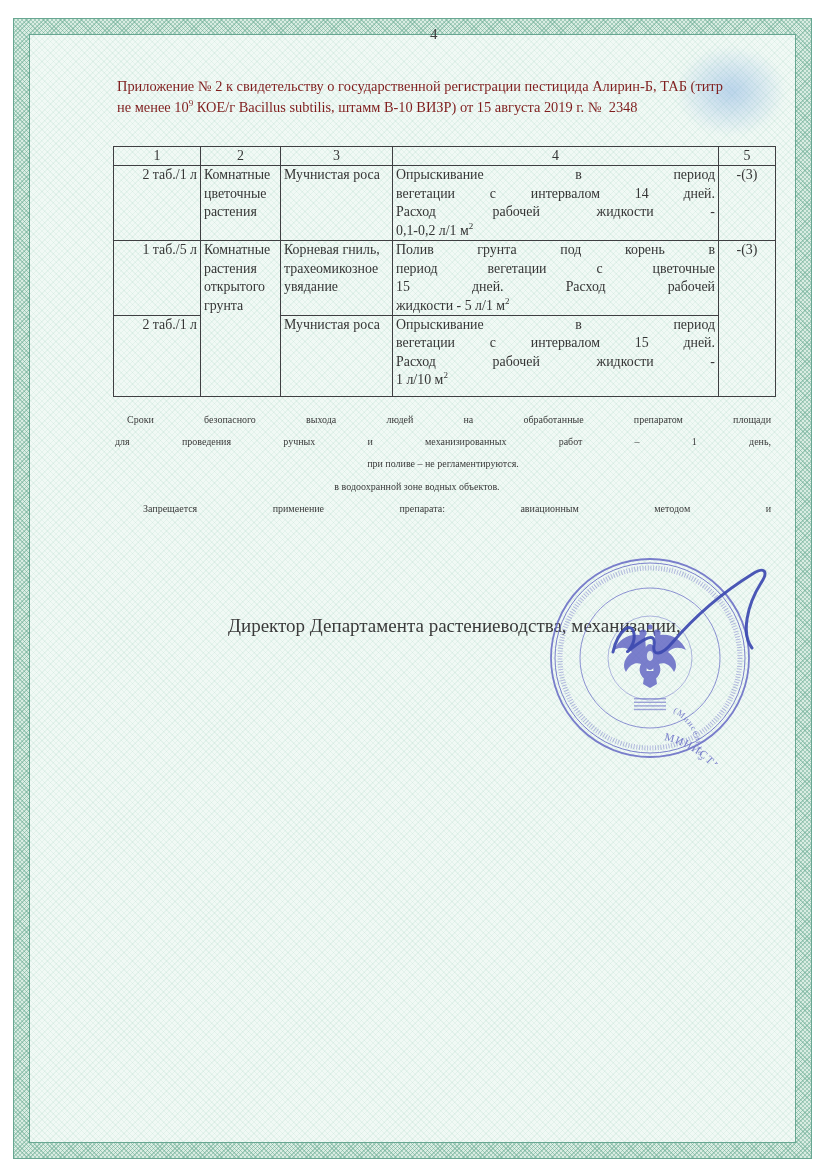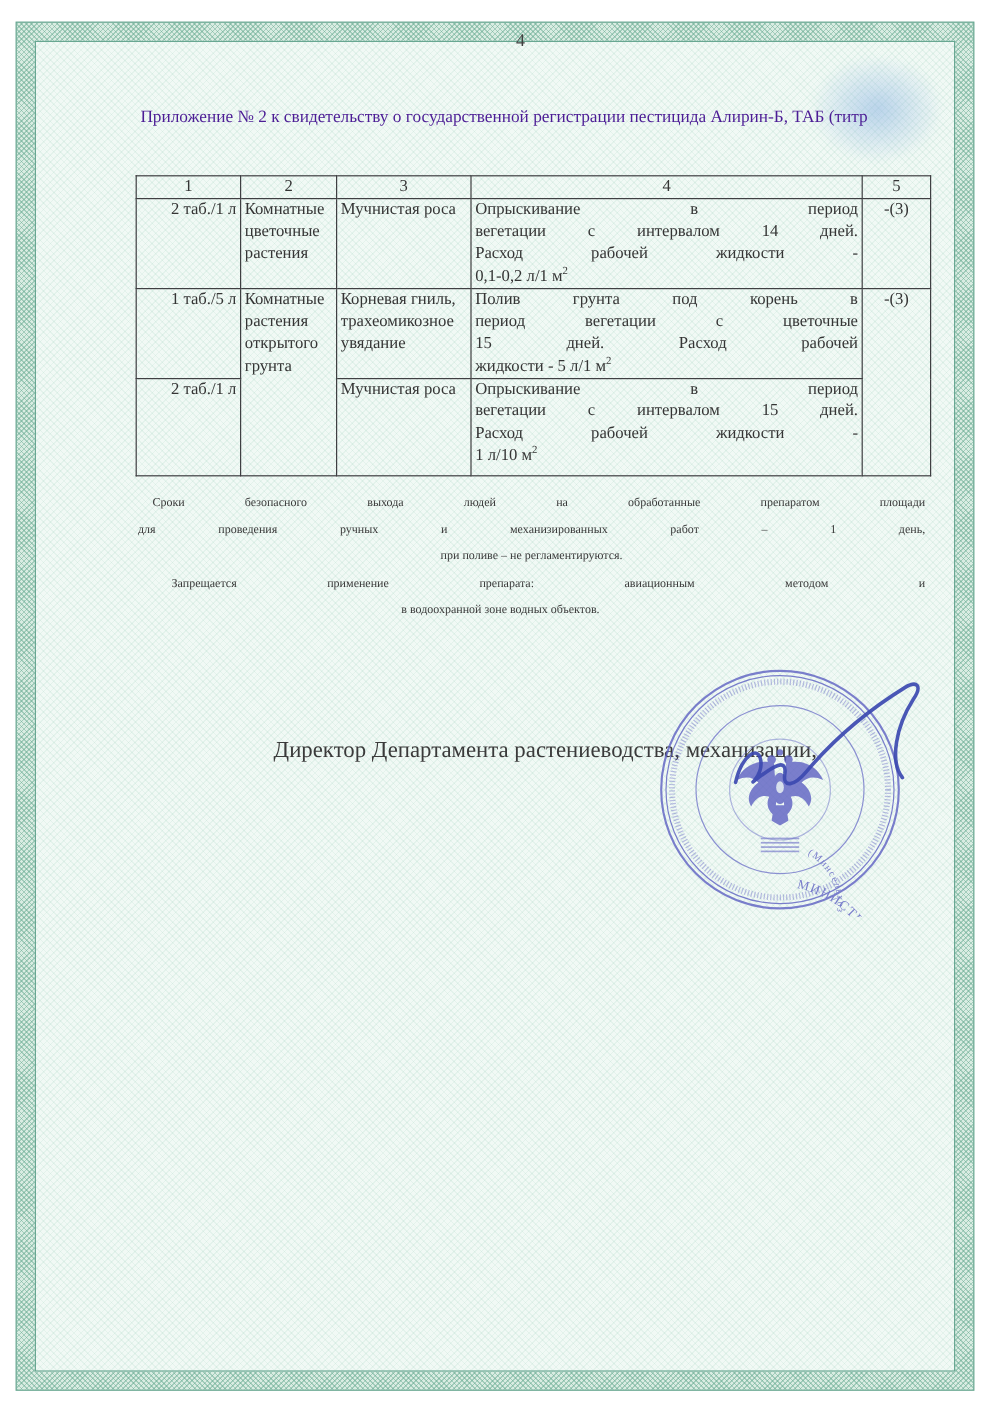--- a/index.html
+++ b/index.html
@@ -9,21 +9,21 @@
     background-color:#d9ece2;
     background-image:repeating-linear-gradient(45deg,rgba(96,166,140,.45) 0 1px,rgba(255,255,255,0) 1px 3px),
                      repeating-linear-gradient(-45deg,rgba(96,166,140,.45) 0 1px,rgba(255,255,255,0) 1px 3px);}
   .frame-inner{position:absolute;left:29px;top:34px;width:765px;height:1107px;border:1px solid #68a792;
     background-color:#f1f9f5;
     background-image:repeating-linear-gradient(45deg,rgba(110,185,155,.10) 0 1px,rgba(255,255,255,0) 1px 4px),
                      repeating-linear-gradient(-45deg,rgba(110,185,155,.10) 0 1px,rgba(255,255,255,0) 1px 4px);}
   .page-number{position:absolute;left:430px;top:26px;font-size:15px;color:#3f3f3f;}
   .ink-smudge{position:absolute;left:676px;top:46px;width:110px;height:90px;border-radius:50%;
     background:radial-gradient(closest-side,rgba(140,180,226,.55),rgba(140,180,226,0));filter:blur(3px);}
-  .header-par{position:absolute;left:117px;top:88px;width:660px;font-size:14.4px;line-height:21px;color:#4c1d95;}
+  .header-par{position:absolute;left:117px;top:76px;width:660px;font-size:14.4px;line-height:21px;color:#7f1d1d;}
   sup.sup{font-size:9px;vertical-align:super;line-height:0;}
   
   table.reg{position:absolute;left:113px;top:146px;border-collapse:collapse;table-layout:fixed;width:662px;
     font-size:13.9px;line-height:18.4px;color:#353535;}
   table.reg td,table.reg th{border:1px solid #3f3f42;vertical-align:top;padding:0 3px;font-weight:normal;}
   table.reg th{text-align:center;height:17px;padding:0;}
   td.c-dose{text-align:right;padding-top:1px;}
   td.c-crop,td.c-dis{padding-top:1px;padding-left:4px;}
   td.c-meth{padding:1px 4px;}
   td.c-wait{text-align:center;padding-top:1px;}
@@ -47,20 +47,21 @@
 
   <div class="frame-band"></div>
   <div class="frame-inner"></div>
 
   <div class="page-number">4</div>
 
   <div class="ink-smudge"></div>
 
   <div class="header-par">
     <div>Приложение № 2 к свидетельству о государственной регистрации пестицида Алирин-Б, ТАБ (титр</div>
+    <div><span>не менее 10</span><sup class="sup">9</sup><span> КОЕ/г Bacillus subtilis, штамм В-10 ВИЗР) от 15 августа 2019 г. №&nbsp; 2348</span></div>
   </div>
 
   <table class="reg">
     <colgroup>
       <col style="width:87px">
         <col style="width:80px">
         <col style="width:112px">
         <col style="width:326px">
         <col style="width:57px">
     </colgroup>
@@ -109,22 +110,22 @@
   </tbody>
     </table>
 
   <div class="par p1">
     <div class="ln jl ml64">Сроки безопасного выхода людей на обработанные препаратом площади</div>
     <div class="ln jl ml52">для проведения ручных и механизированных работ – 1 день,</div>
     <div class="ln ml52">при поливе – не регламентируются.</div>
   </div>
 
   <div class="par p2">
+    <div class="ln">в водоохранной зоне водных объектов.</div>
     <div class="ln jl ml80">Запрещается применение препарата: авиационным методом и</div>
-    <div class="ln">в водоохранной зоне водных объектов.</div>
   </div>
 
   <div class="sig-block">
     <div>Директор Департамента растениеводства, механизации,</div>
   </div>
 
   <svg class="stamp-svg" width="212" height="212" viewBox="0 0 212 212">
     <g stroke="#5d60c2" fill="none">
       <circle cx="106" cy="106" r="99" stroke-width="1.8"></circle>
       <circle cx="106" cy="106" r="95" stroke-width="1"></circle>

